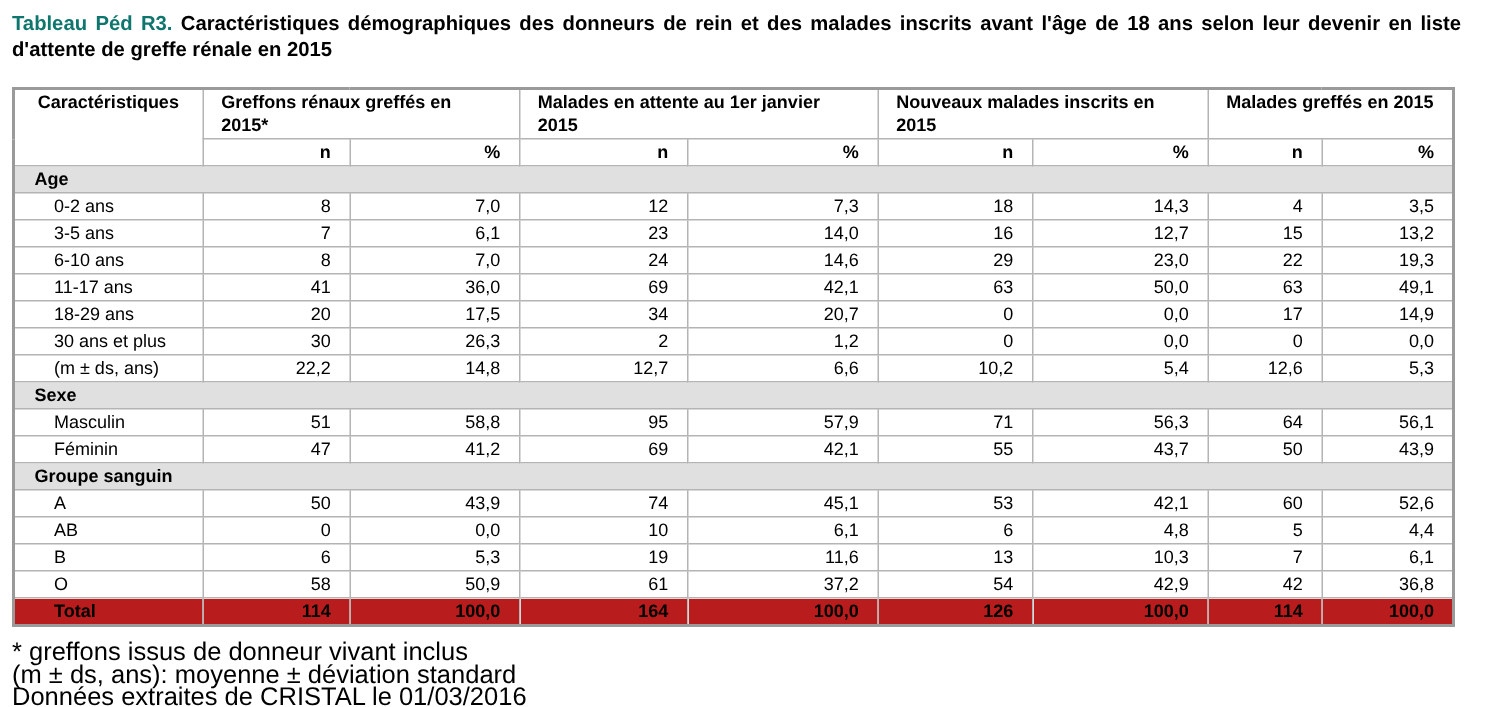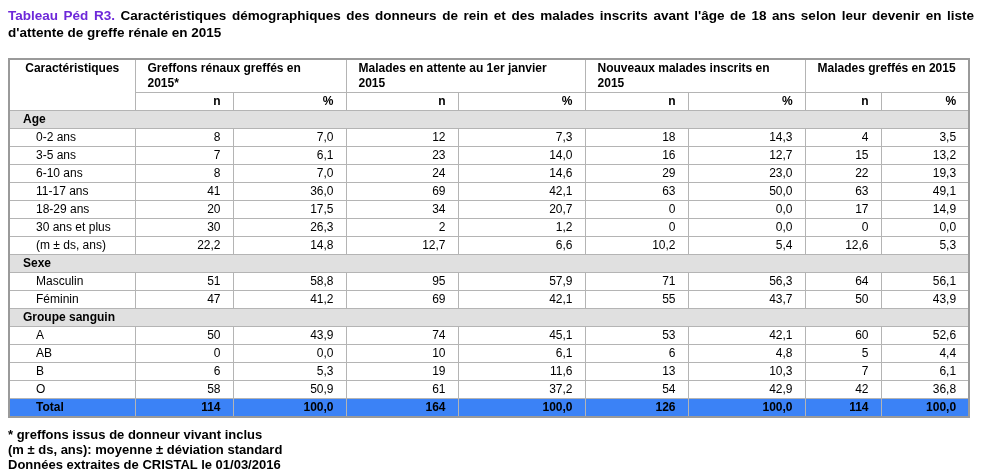--- a/index.html
+++ b/index.html
@@ -22,21 +22,21 @@
   .title {
     margin: 8px 10px 0 8px;
     width: 966px;
     font-size: 13.5px;
     font-weight: bold;
     line-height: 16.5px;
     text-align: justify;
     color: #000;
   }
   .title-label {
-    color: #6d28d9;
+    color: #0f766e;
   }
   table.stats {
     border-collapse: collapse;
     table-layout: fixed;
     width: 960px;
     margin: 17px 0 0 8px;
     border: 2px solid #9a9a9a;
     font-size: 12px;
   }
   table.stats th, table.stats td {
@@ -75,29 +75,28 @@
     text-align: left;
     padding-left: 26px;
   }
   tr.section td {
     background: #e0e0e0;
     font-weight: bold;
     text-align: left;
     padding-left: 13px;
   }
   tr.total td {
-    background: #3b82f6;
+    background: #b91c1c;
     font-weight: bold;
   }
   .notes {
     margin: 9px 0 0 8px;
-    font-size: 13px;
+    font-size: 17px;
     line-height: 15px;
     color: #000;
-    font-weight: bold;
   }
 </style>
 </head>
 <body>
 
 <div class="page">
 
   <p class="title"><span class="title-label">Tableau Péd R3.</span> <span>Caractéristiques démographiques des donneurs de rein et des malades inscrits avant l'âge de 18 ans selon leur devenir en liste d'attente de greffe rénale en 2015</span></p>
 
   <table class="stats">

